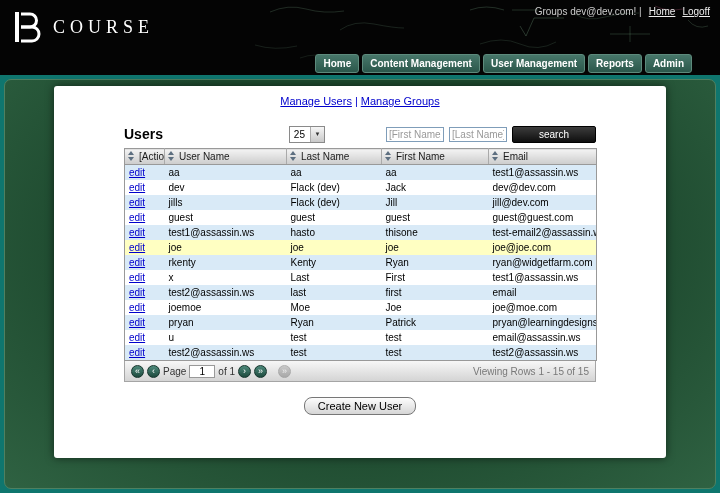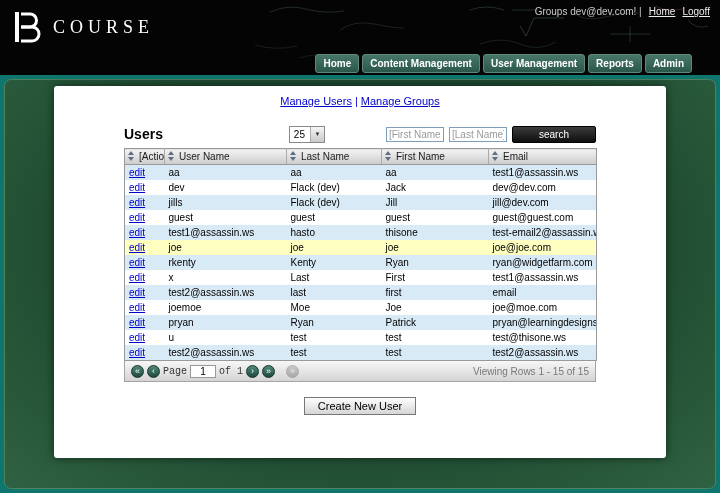--- a/index.html
+++ b/index.html
@@ -70,26 +70,26 @@
 
   
   .pager { display:flex; align-items:center; gap:3px; background:linear-gradient(#f7f7f7,#d4d4d4);
            border:1px solid #a5a5a5; border-top:none; height:21px; padding:0 6px; font-size:10px; color:#333; width:472px; }
   .pbtn { width:13px; height:13px; border-radius:50%; background:linear-gradient(#4d8a7b,#1e4a3e);
           border:1px solid #16352d; color:#fff; font-size:9px; line-height:11px; text-align:center;
           cursor:pointer; display:inline-block; }
   .pbtn.disabled { opacity:.32; filter:grayscale(1); margin-left:8px; }
   .pinput { width:26px; height:13px; font-size:10px; border:1px solid #999; text-align:center; padding:0;
             font-family:"Liberation Sans", sans-serif; }
-  .plabel { color:#333;font-family:Liberation Mono, monospace; }
+  .plabel { color:#333; }
   .viewing { margin-left:auto; color:#787878;text-align:center; }
 
   .create-wrap { text-align:center; margin-top:14px; }
   .create-btn { font-size:11px; padding:2px 13px; background:linear-gradient(#fdfdfd,#d6d6d6);
-                border:1px solid #777; border-radius:0; color:#000; cursor:pointer;
+                border:1px solid #777; border-radius:8px; color:#000; cursor:pointer;
                 font-family:"Liberation Sans", sans-serif; }
 </style>
 </head>
 <body>
 
 <div class="page">
 
   <header class="app-header">
 
     <svg class="chalk" width="720" height="75">
@@ -248,21 +248,21 @@
                   <td>pryan</td>
                   <td>Ryan</td>
                   <td>Patrick</td>
                   <td>pryan@learningdesigns.biz</td>
                 </tr>
                 <tr>
                   <td><a class="edit-link">edit</a></td>
                   <td>u</td>
                   <td>test</td>
                   <td>test</td>
-                  <td>test@thisone.ws</td>
+                  <td>email@assassin.ws</td>
                 </tr>
                 <tr>
                   <td><a class="edit-link">edit</a></td>
                   <td>test2@assassin.ws</td>
                   <td>test</td>
                   <td>test</td>
                   <td>test2@assassin.ws</td>
                 </tr>
               </tbody>
           </table>

